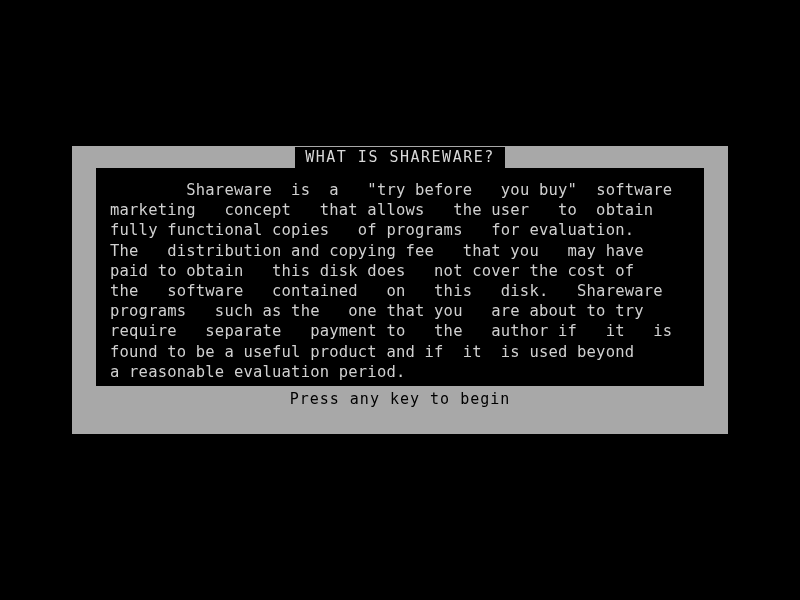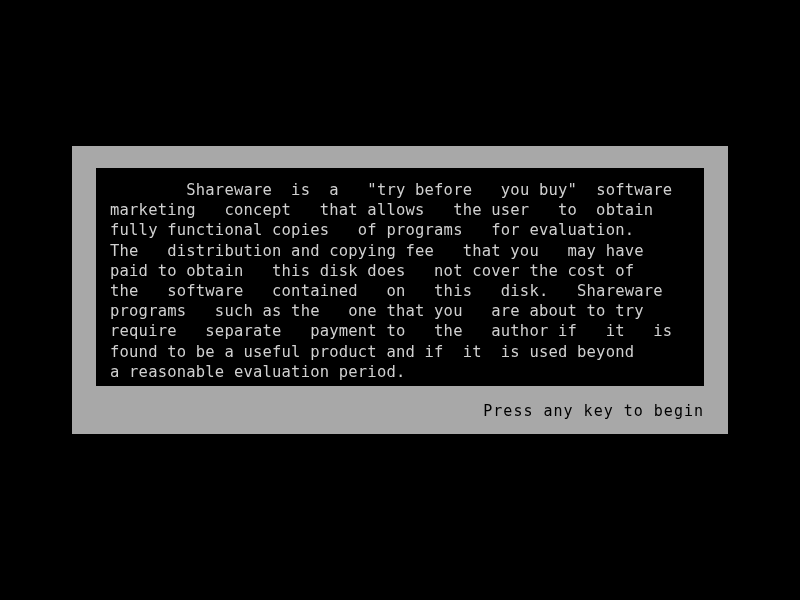--- a/index.html
+++ b/index.html
@@ -73,43 +73,46 @@
     letter-spacing: 0.2px;
     white-space: pre-wrap;
     margin: 0;
     text-align: left;
   }
 
   
   #footer {
     position: absolute;
     left: 24px;
-    top: 252px;
+    top: 240px;
     width: 608px;
     height: 26px;
     display: flex;
     align-items: center;
-    justify-content: flex-end;
+    justify-content: center;
   }
   #footer-text {
     background: #a8a8a8;
     color: #000000;
     font-size: 15px;
     letter-spacing: 1px;
     white-space: nowrap;
     line-height: 18px;
   }
 </style>
 </head>
 <body>
 
 <div id="screen">
 
   <div id="dialog">
 
+    <div id="title-bar">
+      <span id="title-text">WHAT IS SHAREWARE?</span>
+    </div>
 
     <div id="inner-panel">
       <pre id="body-text">        Shareware  is  a   "try before   you buy"  software
 marketing   concept   that allows   the user   to  obtain
 fully functional copies   of programs   for evaluation.
 The   distribution and copying fee   that you   may have
 paid to obtain   this disk does   not cover the cost of
 the   software   contained   on   this   disk.   Shareware
 programs   such as the   one that you   are about to try
 require   separate   payment to   the   author if   it   is

